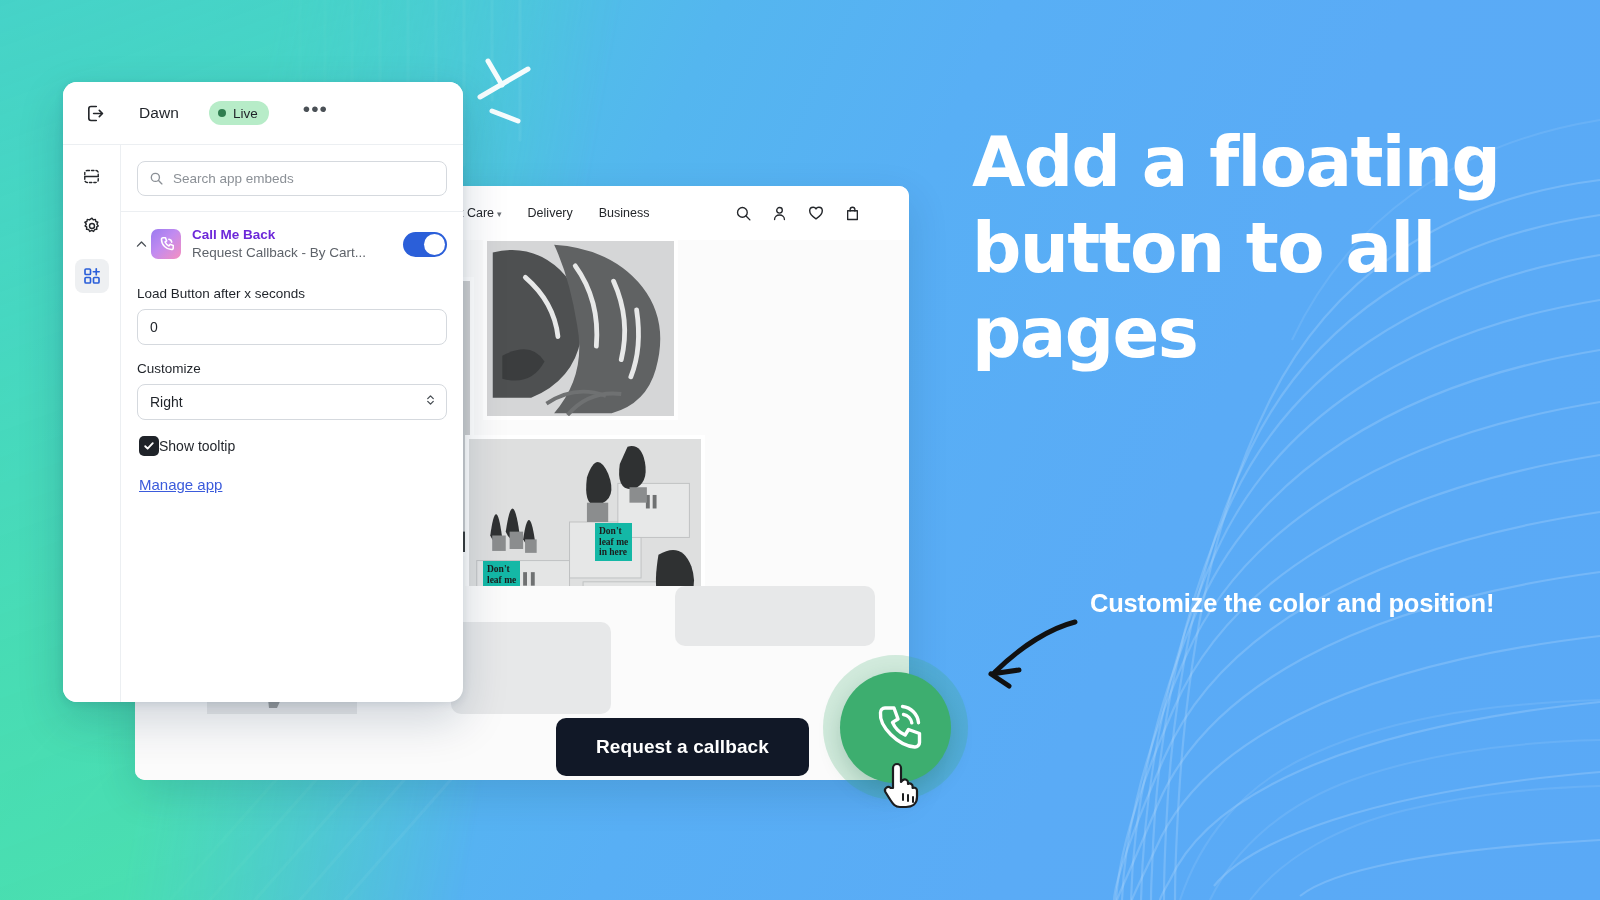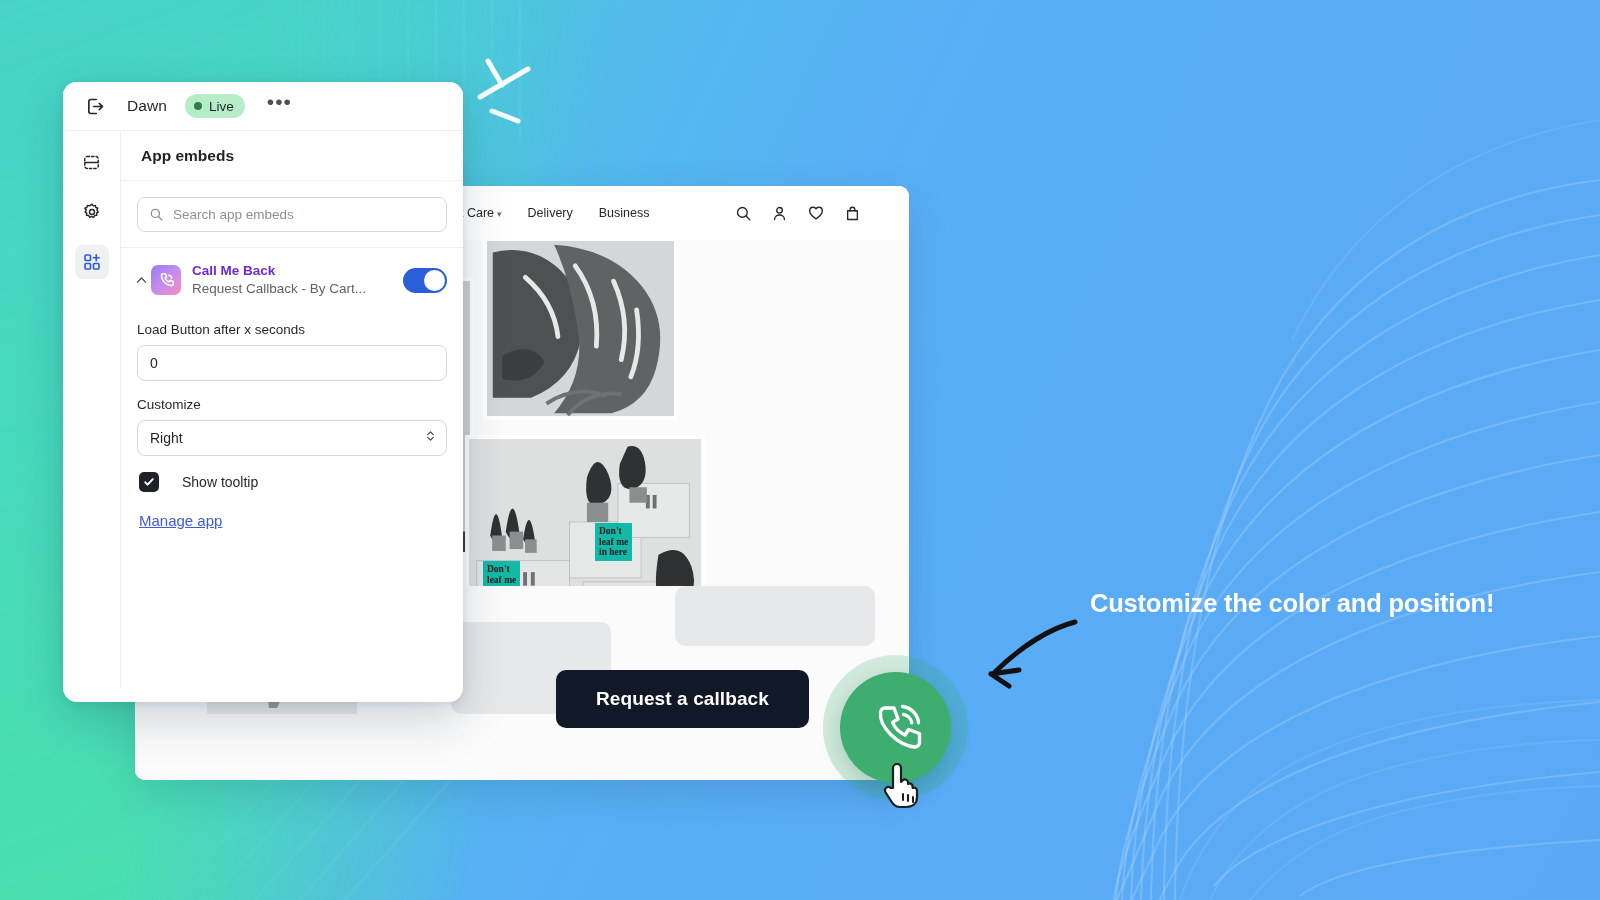--- a/index.html
+++ b/index.html
@@ -44,21 +44,21 @@
   #editor {
     position: absolute; left: 63px; top: 82px;
     width: 400px; height: 620px;
     background: #ffffff;
     border-radius: 14px;
     box-shadow: 0 18px 46px rgba(10,40,70,.18), 0 2px 8px rgba(10,40,70,.10);
     z-index: 6;
     overflow: hidden;
   }
   #editor-topbar {
-    height: 49px; display: flex; align-items: center; gap: 4px;
+    height: 63px; display: flex; align-items: center; gap: 16px;
     padding: 0 14px; border-bottom: 1px solid #eceff2;
     background: #fff;
   }
   .ed-icon-btn {
     width: 34px; height: 34px; display:flex; align-items:center; justify-content:center;
     border-radius: 7px; cursor: pointer;
   }
   #theme-name {
     font-size: 15.5px; color: #1f2329; margin-left: 12px; letter-spacing:.1px;
   }
@@ -138,21 +138,21 @@
     height: 36px; width: 100%; border: 1px solid #d5d9de; border-radius: 8px;
     padding: 0 12px; font-size: 14px; color: #1f2329; font-family: inherit;
     outline: none; background: #fff;
   }
   .field-block { margin-bottom: 16px; }
   #select-wrap { position: relative; }
   #select-wrap .caret {
     position: absolute; right: 11px; top: 50%; transform: translateY(-50%);
     pointer-events: none;
   }
-  #check-row { display: flex; align-items: center; gap: 23px; margin: 4px 0 20px 2px; }
+  #check-row { display: flex; align-items: center; gap: 0; margin: 4px 0 20px 2px; }
   #checkbox {
     width: 20px; height: 20px; border-radius: 5px; background: #1f2329;
     display: flex; align-items: center; justify-content: center; cursor: pointer; flex:none;
   }
   #check-label { font-size: 14px; color: #1f2329; }
   #manage-link {
     font-size: 15px; color: #3b5bdb; text-decoration: underline;
     cursor: pointer; margin-left: 2px; display: inline-block;
   }
 
@@ -196,21 +196,21 @@
   .donttag {
     position: absolute; background: #14b8a6; color: #1c1c1c;
     font-size: 9.5px; line-height: 1.12; padding: 3px 4px;
     font-family: "Liberation Serif", serif; font-weight: 700;
   }
   #lower-strip { position: absolute; left: 0; top: 400px; width: 100%; height: 194px; background: #fbfbfb; }
   .prod-card { position: absolute; background: #e7e8e9; border-radius: 10px; }
 
   
   #tooltip {
-    position: absolute; left: 556px; top: 670px; width: 253px; height: 58px;
+    position: absolute; left: 556px; top: 718px; width: 253px; height: 58px;
     background: #111827; border-radius: 10px;
     display: flex; align-items: center; justify-content: center;
     z-index: 9;
   }
   #tooltip span { color: #fff; font-size: 19px; font-weight: 700; letter-spacing: .1px; }
 
   #fab-halo {
     position: absolute; left: 823px; top: 655px; width: 145px; height: 145px;
     border-radius: 50%; background: rgba(61,174,111,.22); z-index: 8;
   }
@@ -507,21 +507,20 @@
           <rect x="3.6" y="3.6" width="6.6" height="6.6" rx="1.3"></rect>
           <rect x="3.6" y="13.8" width="6.6" height="6.6" rx="1.3"></rect>
           <rect x="13.8" y="13.8" width="6.6" height="6.6" rx="1.3"></rect>
           <line x1="17.1" y1="3.4" x2="17.1" y2="10.4"></line>
             <line x1="13.6" y1="6.9" x2="20.6" y2="6.9"></line>
         </svg>
       </div>
     </div>
 
     <div id="panel">
-      <div id="panel-title">App embeds</div>
 
       <div id="search-wrap">
         <div id="search-box">
           <svg width="15" height="15" viewBox="0 0 20 20" fill="none" stroke="#8b9096" stroke-width="1.8">
             <circle cx="8.5" cy="8.5" r="5.4"></circle>
               <line x1="12.7" y1="12.7" x2="17.2" y2="17.2" stroke-linecap="round"></line>
           </svg>
           <input id="search-input" type="text" placeholder="Search app embeds" style="">
         </div>
       </div>
@@ -576,18 +575,19 @@
           <div id="check-label">Show tooltip</div>
         </div>
 
         <a id="manage-link">Manage app</a>
       </div>
     </div>
   </div>
 </div>
 
 <div id="marketing">
+  <h1 id="headline">Add a floating button to all pages</h1>
 </div>
 <div id="callout">Customize the color and position!</div>
 <svg id="arrow" width="110" height="80" viewBox="0 0 110 80">
   <path d="M100 10 C76 16 46 34 20 60" fill="none" stroke="#111111" stroke-width="5" stroke-linecap="round"></path>
   <path d="M16 62 L44 58 M16 62 L34 74" fill="none" stroke="#111111" stroke-width="5" stroke-linecap="round" stroke-linejoin="round"></path>
 </svg>
 
 </body></html>

